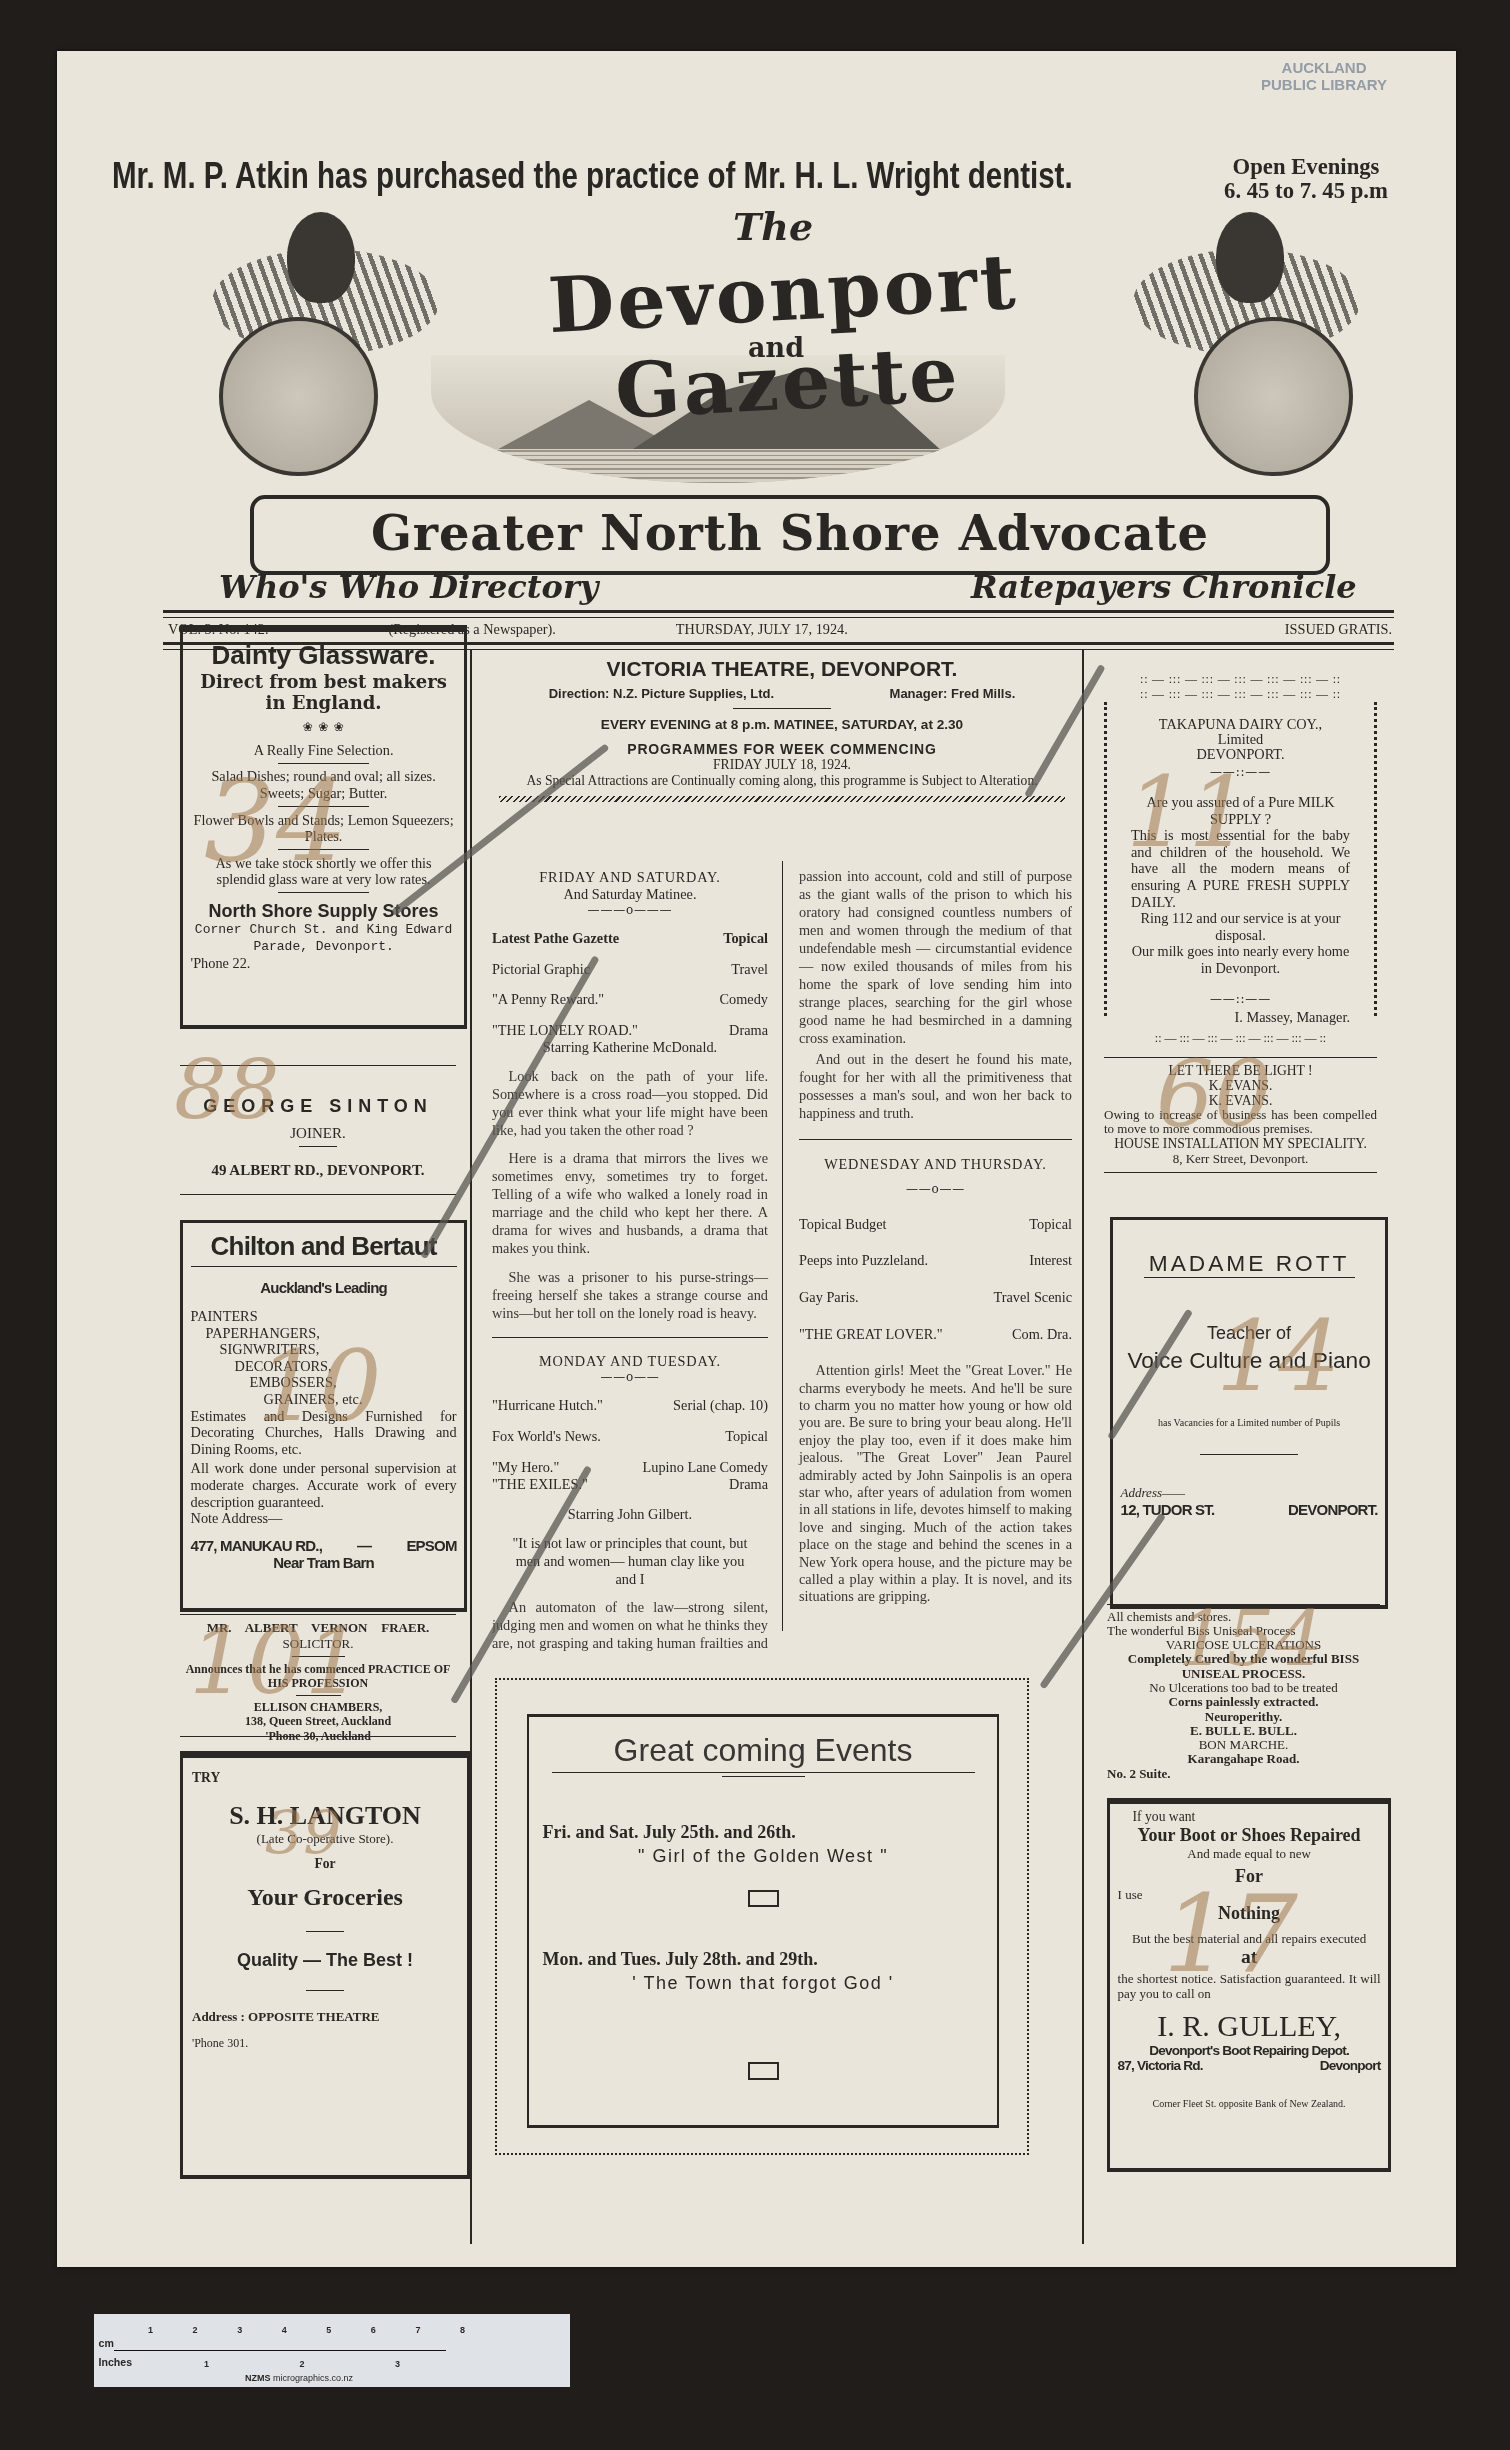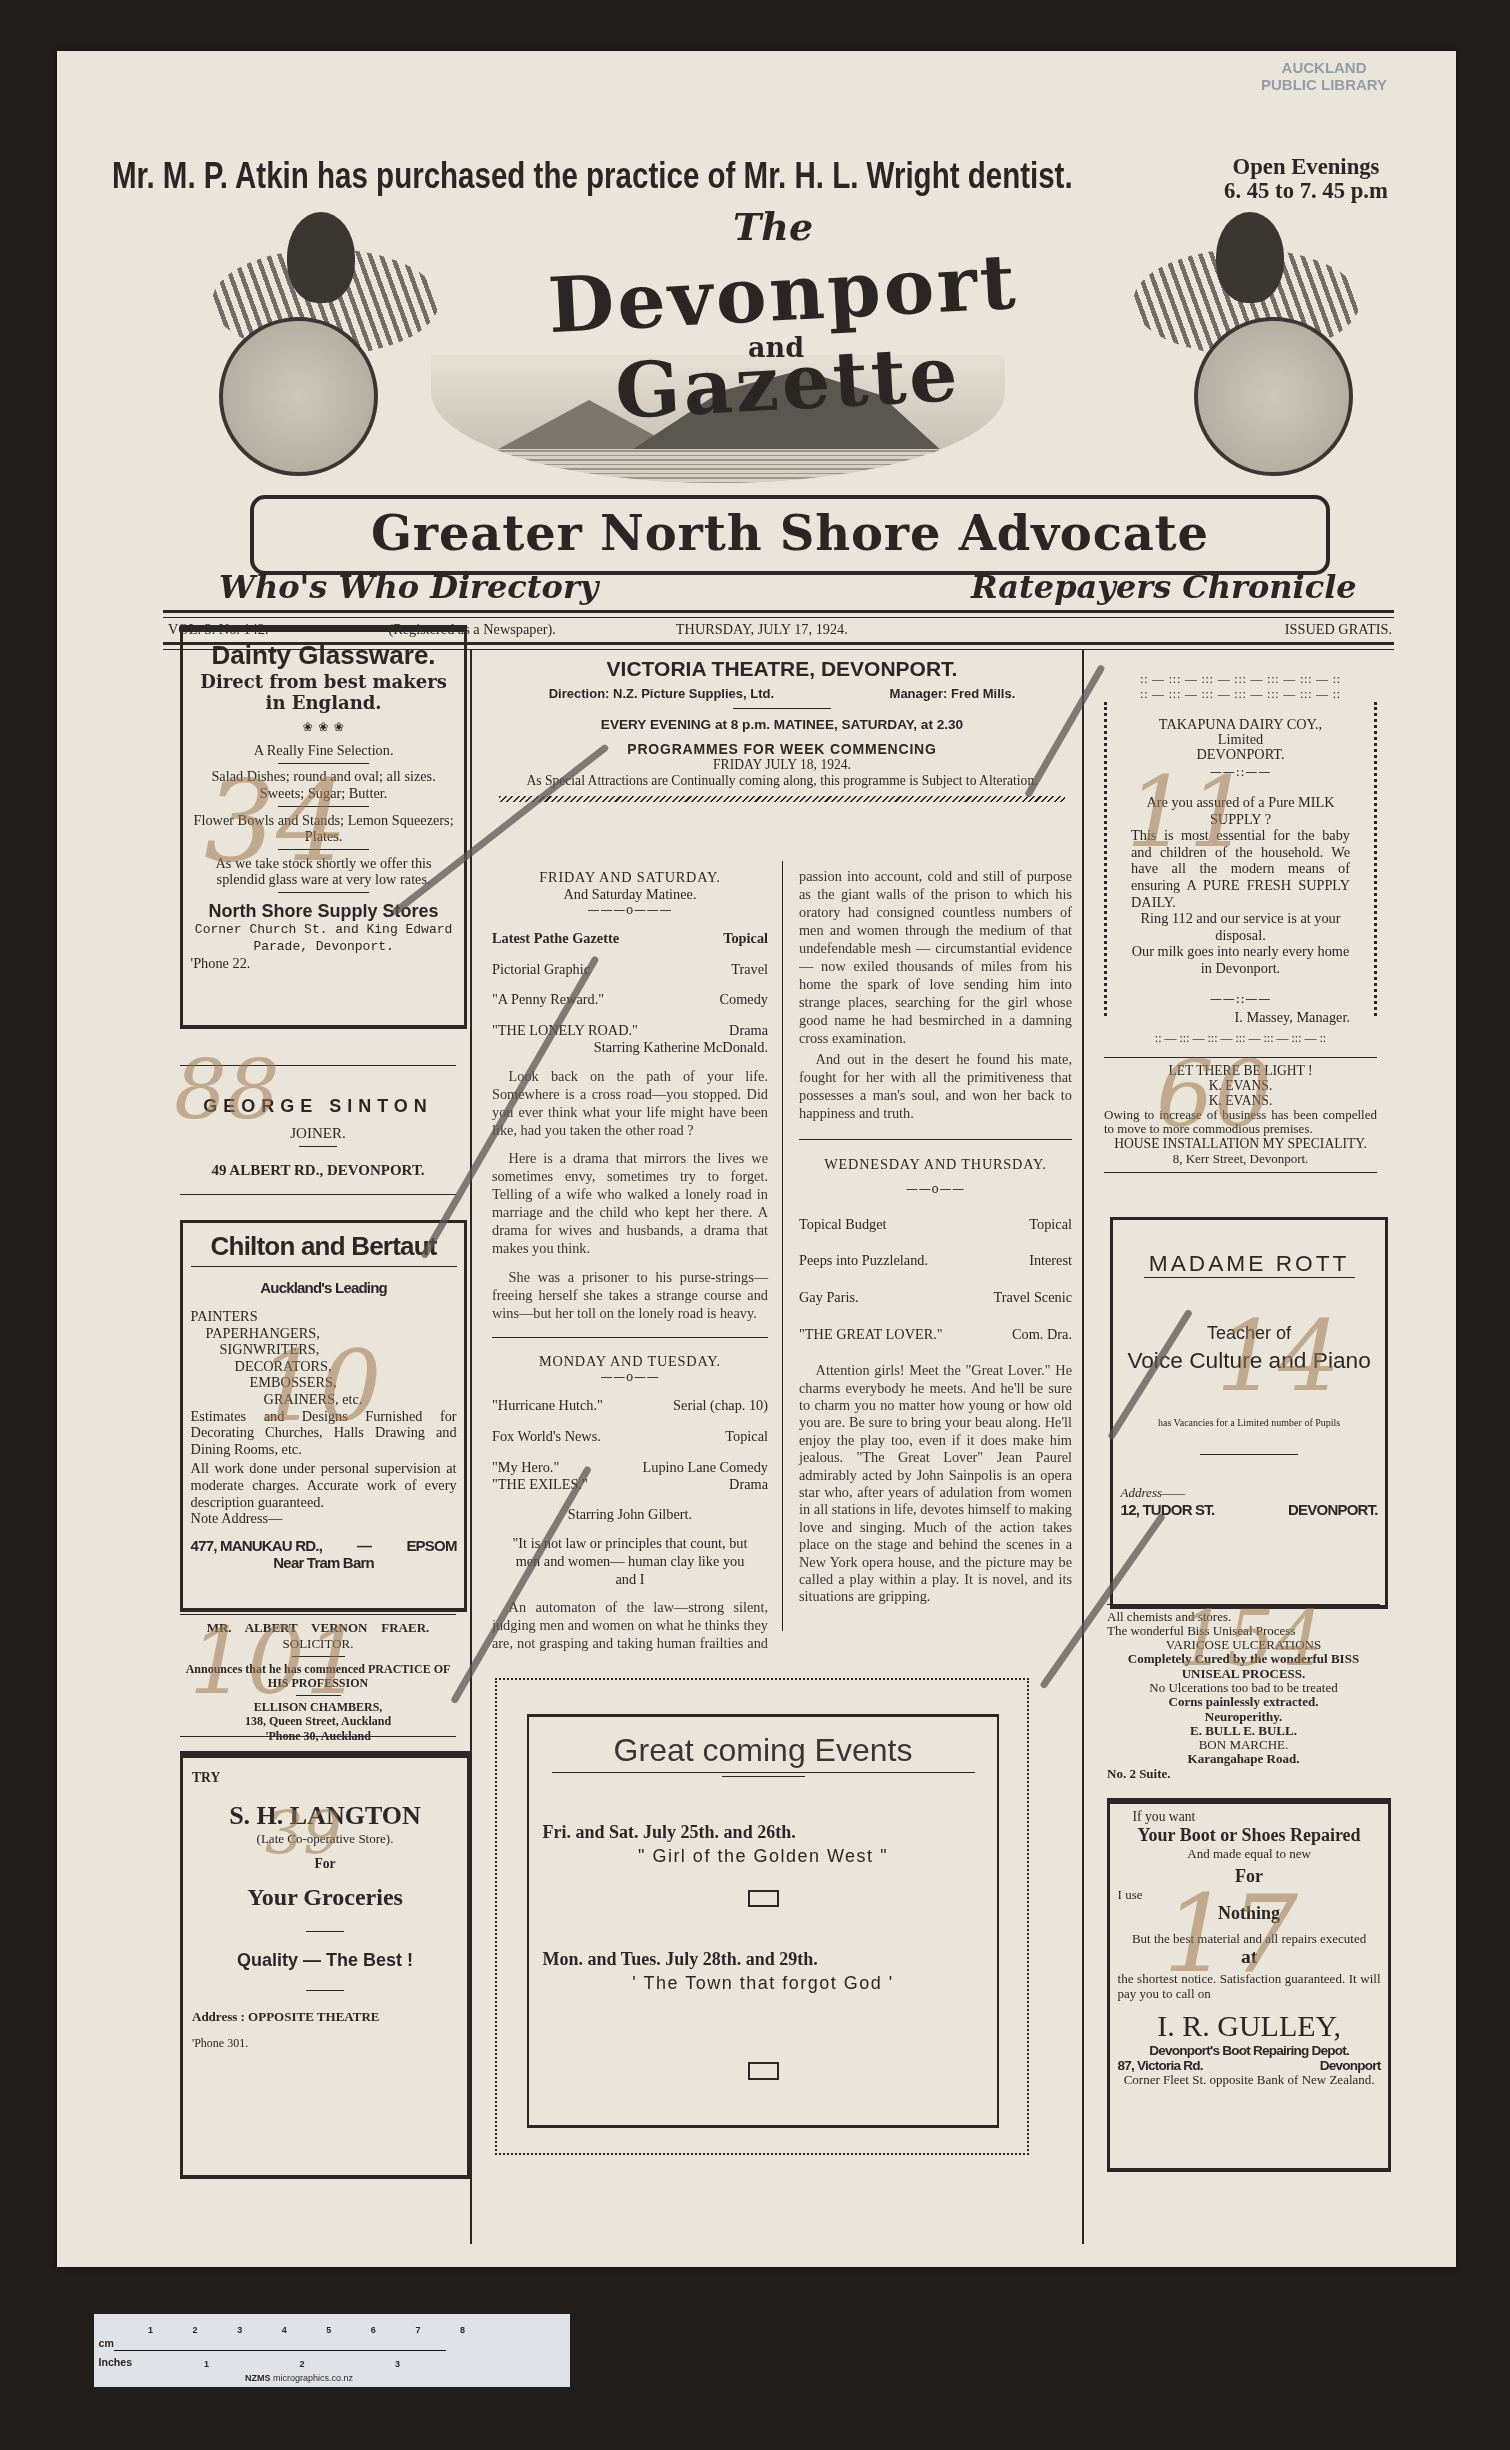--- a/index.html
+++ b/index.html
@@ -194,21 +194,21 @@
       <span>Travel</span>
     </div>
   <div class="lineitem">
       <span>"A  Penny  Reward."</span>
       <span>Comedy</span>
     </div>
   <div class="lineitem" style="margin-bottom:0;">
       <span>"THE LONELY ROAD."</span>
       <span>Drama</span>
     </div>
-  <div class="center serif" style="font-size:14.3px;text-align:right;">Starring Katherine McDonald.</div>
+  <div class="center serif" style="font-size:14.3px;">Starring Katherine McDonald.</div>
   <div class="para">Look back on the path of your life. Somewhere is a cross road—you stopped. Did you ever think what your life might have been like, had you taken the other road ?</div>
   <div class="para">Here is a drama that mirrors the lives we sometimes envy, sometimes try to forget. Telling of a wife who walked a lonely road in marriage and the child who kept her there. A drama for wives and husbands, a drama that makes you think.</div>
   <div class="para">She was a prisoner to his purse-strings—freeing herself she takes a strange course and wins—but her toll on the lonely road is heavy.</div>
   <div style="border-top:1.5px solid #2b2724;margin:15px 0;"></div>
   <div class="dayhead">MONDAY  AND  TUESDAY.</div>
   <div class="orn">——o——</div>
   <div class="lineitem">
       <span>"Hurricane Hutch."</span>
       <span>Serial (chap. 10)</span>
     </div>
@@ -333,21 +333,21 @@
   <div class="center serif" style="font-weight:bold;font-size:18px;">Nothing</div>
   <div class="center serif" style="font-size:13px;line-height:14.3px;margin-top:7.6px;">But the best material and all repairs executed</div>
   <div class="center serif" style="font-weight:bold;font-size:19.6px;">at</div>
   <div class="serif" style="font-size:13px;line-height:14.3px;margin-top:4.5px;text-align:justify;">the shortest notice.      Satisfaction guaranteed. It will pay you to call on</div>
   <div class="center serif" style="font-size:30px;margin-top:7.6px;">I. R.  GULLEY,</div>
   <div class="cond center" style="font-size:13.6px;">Devonport's Boot Repairing Depot.</div>
   <div class="cond" style="display:flex;justify-content:space-between;font-size:13.6px;">
     <span>87, Victoria Rd.</span>
     <span>Devonport</span>
   </div>
-  <div class="center serif" style="font-size:13px;line-height:14.3px;">Corner Fleet St. opposite Bank of New Zealand.</div>
+  <div class="center serif" style="font-size:10px;line-height:14.3px;margin-top:24px;">Corner Fleet St. opposite Bank of New Zealand.</div>
 </div>
 
 <div class="pencil" style="left:393px;top:910px;width:272px;transform:rotate(-38deg);"></div>
 <div class="pencil" style="left:423px;top:1254px;width:347px;transform:rotate(-60deg);"></div>
 <div class="pencil" style="left:453px;top:1699px;width:272px;transform:rotate(-60deg);"></div>
 <div class="pencil" style="left:1027px;top:793px;width:151px;transform:rotate(-60deg);"></div>
 <div class="pencil" style="left:1042px;top:1684px;width:211px;transform:rotate(-55deg);"></div>
 <div class="pencil" style="left:1110px;top:1435px;width:151px;transform:rotate(-58deg);"></div>
 
 <div class="crayon" style="left:204px;top:755px;">34</div>

